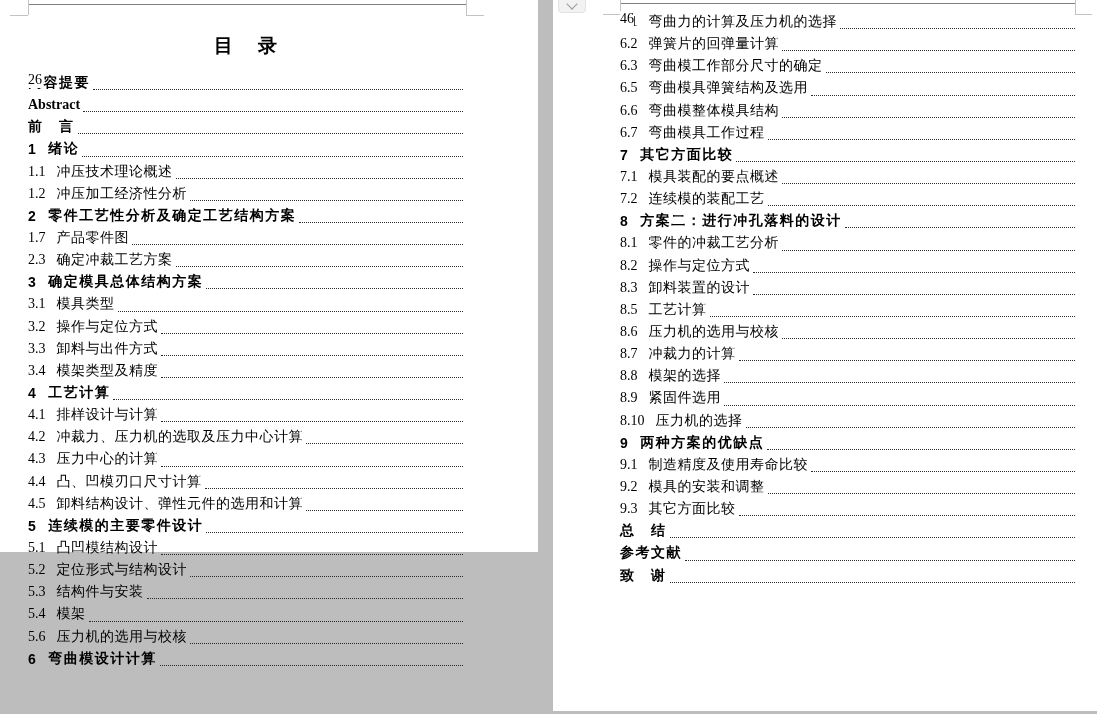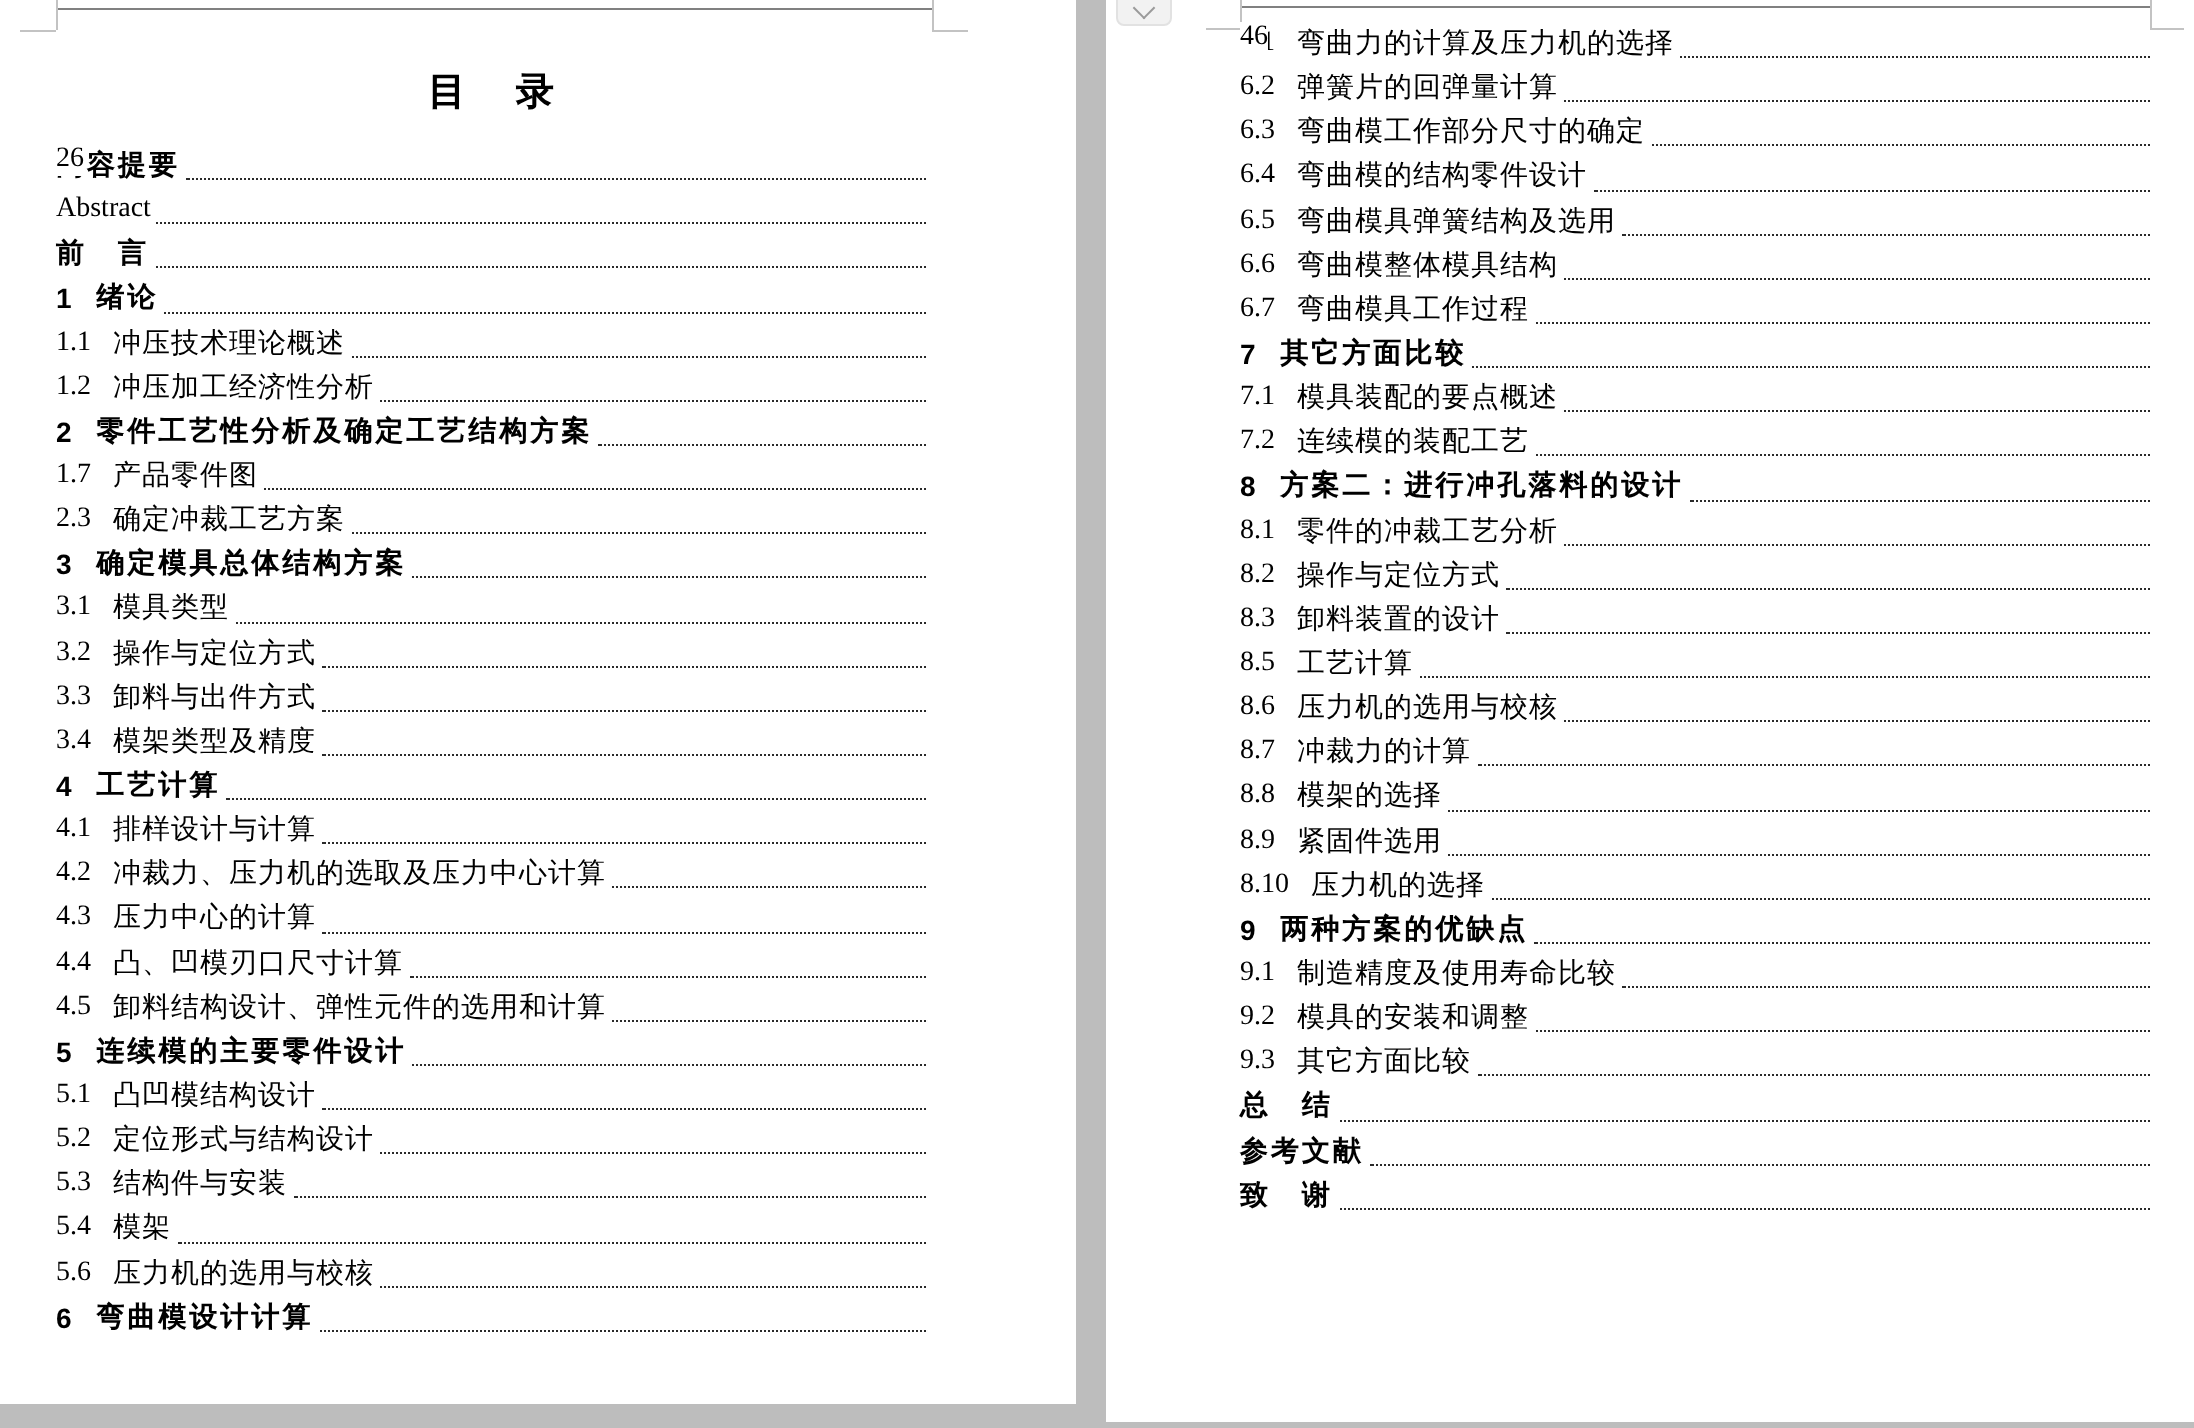--- a/index.html
+++ b/index.html
@@ -4,21 +4,21 @@
 <style>
   * { margin:0; padding:0; box-sizing:border-box; }
   html,body { width:1097px; height:714px; overflow:hidden; }
   body {
     position:relative;
     background:var(--workspace_bg);
     font-family:"Liberation Serif","DejaVu Serif",serif;
     color:var(--text);
   }
   .page { position:absolute; top:0; background:var(--page_bg); }
-  #left-page  { left:0;   width:538px; height:702px; }
+  #left-page  { left:0;   width:538px; height:552px; }
   #right-page { left:553px; width:544px; height:711px; }
 
   
   .top-rule { position:absolute; height:0; border-top:1px solid var(--rule_color); }
   .mark-v { position:absolute; width:0; border-left:1px solid var(--mark_color); }
   .mark-h { position:absolute; height:0; border-top:1px solid var(--mark_color); }
 
   
   #page-gap { position:absolute; left:538px; top:0; width:15px; height:714px; background:var(--workspace_bg); }
 
@@ -48,21 +48,21 @@
   .toc-row { height:22.15px; display:flex; align-items:center; font-size:14px; }
   .toc-row .num   { font-family:"Liberation Serif","DejaVu Serif",serif; margin-right:11px; white-space:nowrap; }
   .toc-row .title { font-family:"Liberation Serif","DejaVu Serif",serif; white-space:nowrap; letter-spacing:0.5px; }
   .toc-row.bold .num,
   .toc-row.bold .title {
     font-family:"Liberation Sans","DejaVu Sans",sans-serif;
     font-weight:bold; letter-spacing:1.5px;
   }
   .toc-row.latin .title {
     font-family:"Liberation Serif","DejaVu Serif",serif;
-    font-weight:normal; letter-spacing:0;
+    font-weight:bold; letter-spacing:0;
   }
   .toc-row .leader { flex:1; height:100%; position:relative; margin:0 3px; min-width:12px; }
   .toc-row .leader::after {
     content:""; position:absolute; left:0; right:0; bottom:4px;
     border-bottom:1.8px dotted #2a2a2a;
   }
   .toc-row .page {
     font-family:"Liberation Serif","DejaVu Serif",serif;
     font-size:14px; white-space:nowrap;text-align:right;
   }
@@ -263,26 +263,20 @@
         <span class="leader"></span>
         <span class="page">27</span>
       </div>
       <div class="toc-row">
         <span class="num">6.3</span>
         <span class="title">弯曲模工作部分尺寸的确定</span>
         <span class="leader"></span>
         <span class="page">28</span>
       </div>
       <div class="toc-row">
-        <span class="num">6.4</span>
-        <span class="title">弯曲模的结构零件设计</span>
-        <span class="leader"></span>
-        <span class="page">31</span>
-      </div>
-      <div class="toc-row">
         <span class="num">6.5</span>
         <span class="title">弯曲模具弹簧结构及选用</span>
         <span class="leader"></span>
         <span class="page">32</span>
       </div>
       <div class="toc-row">
         <span class="num">6.6</span>
         <span class="title">弯曲模整体模具结构</span>
         <span class="leader"></span>
         <span class="page">34</span>

